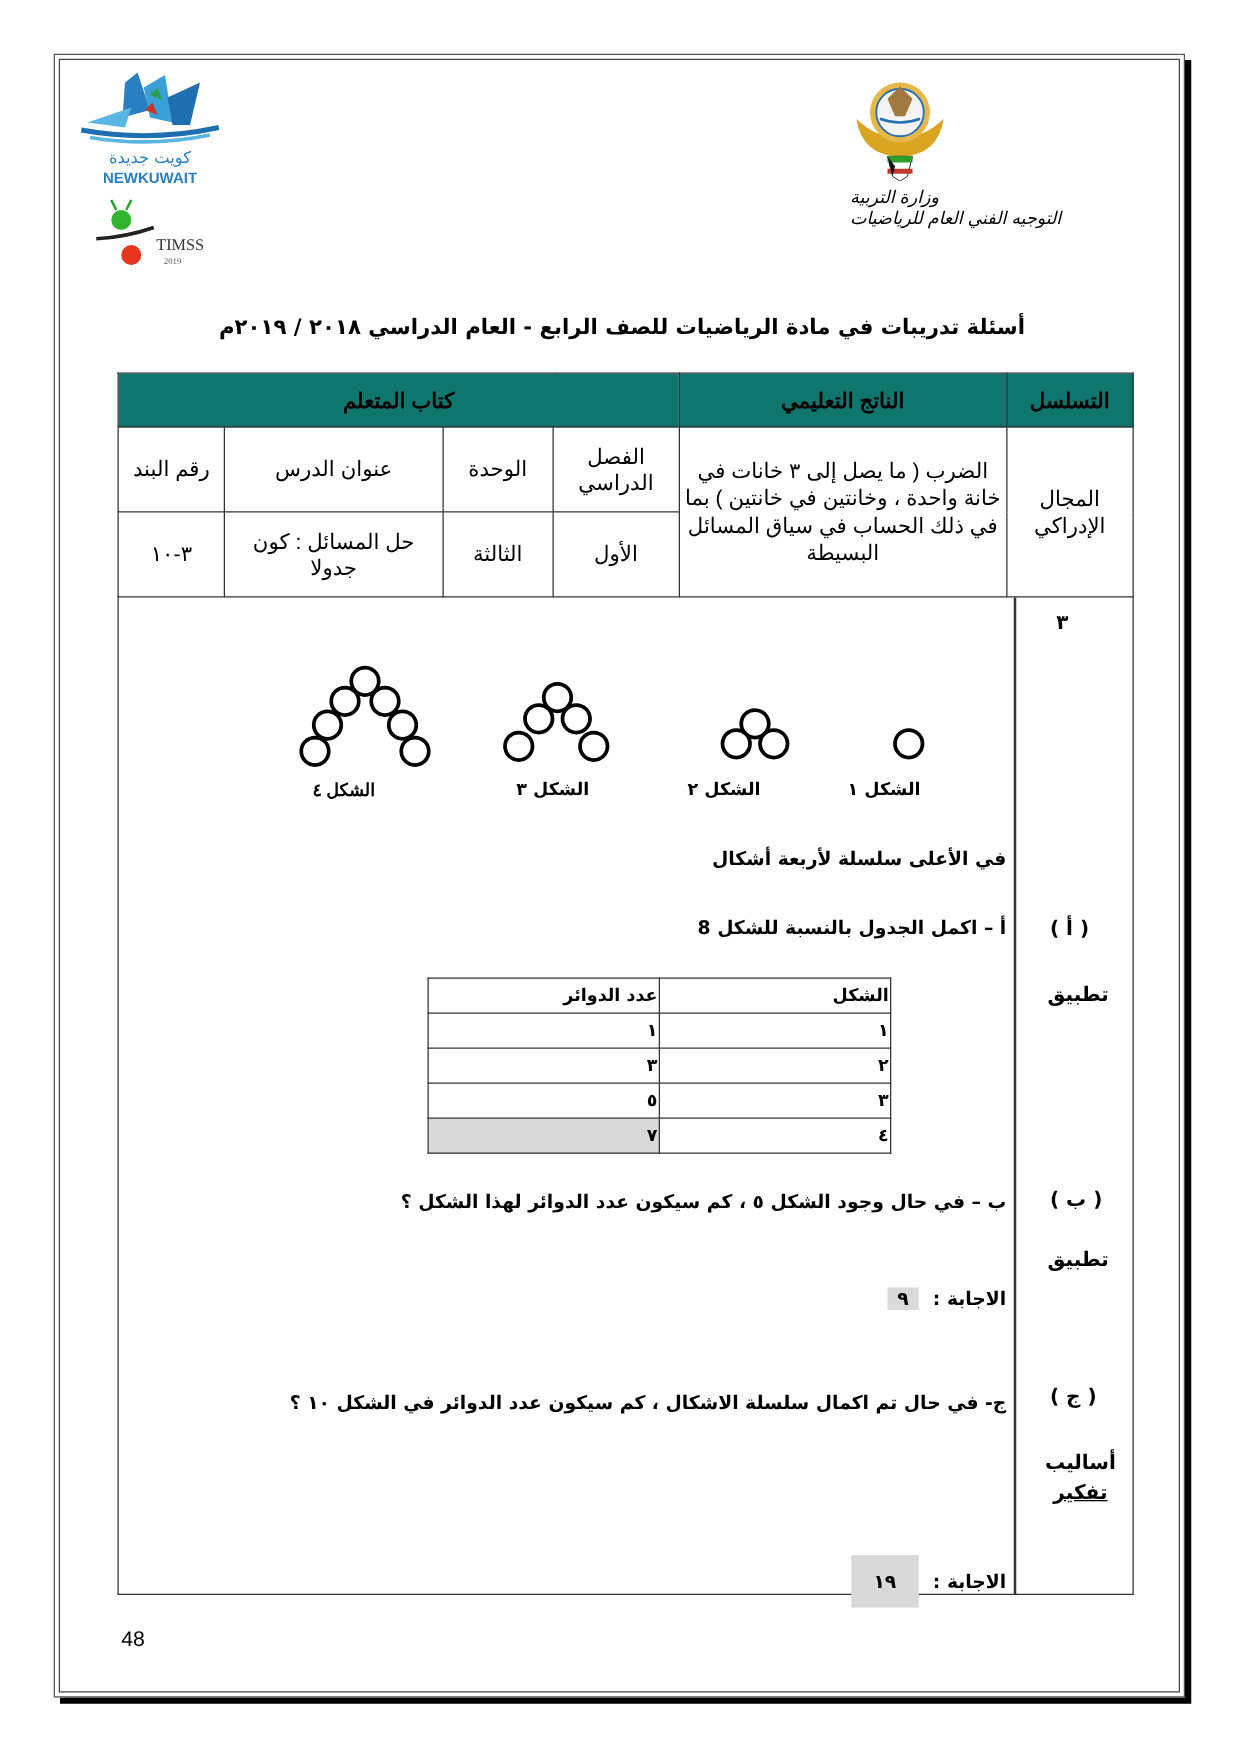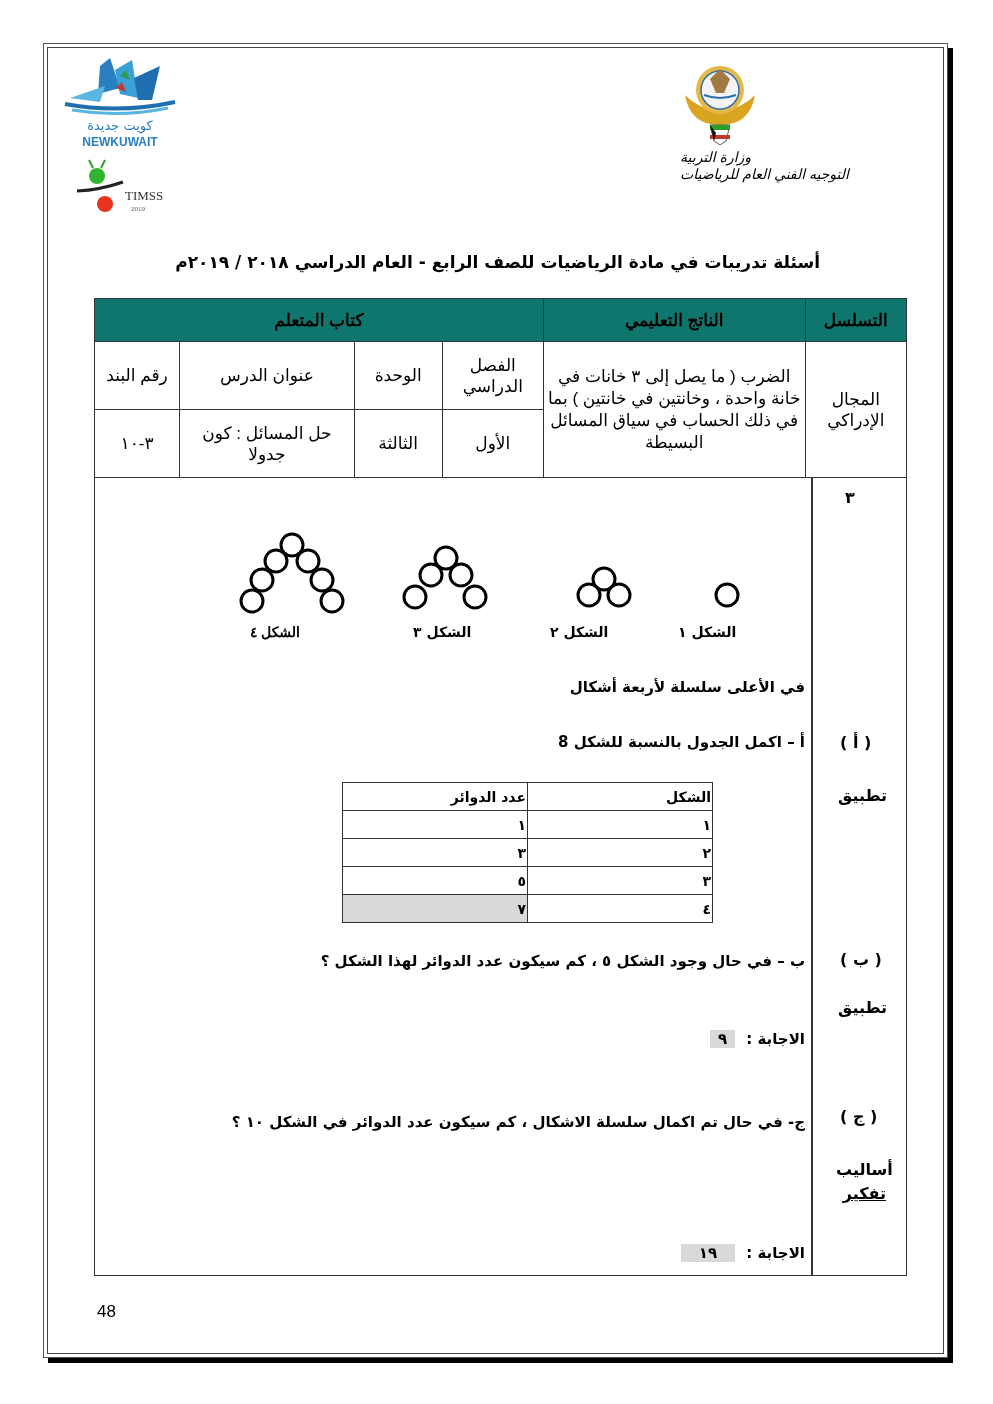--- a/index.html
+++ b/index.html
@@ -179,16 +179,16 @@
 <div class="abs side" style="left:840px;top:1107px;">( ج )</div>
 <div class="abs side" style="left:836px;top:1158px;line-height:24px;">
   <div>أساليب</div>
   <div style="text-decoration:underline;">تفكير</div>
 </div>
 <div class="abs qtext" style="right:188px;top:1110px;line-height:24px;">
   <div>ج-  في حال تم اكمال سلسلة الاشكال ، كم سيكون عدد الدوائر في الشكل ١٠ ؟</div>
 </div>
 <div class="abs qtext" style="right:188px;top:1244px;">
   <span>الاجابة :</span>
-  <span class="ans-box" style="padding:0 18px;">١٩</span>
+  <span class="ans-box" style="padding:12px 18px;">١٩</span>
 </div>
 
 <div class="abs page-num">48</div>
 
 </body></html>

